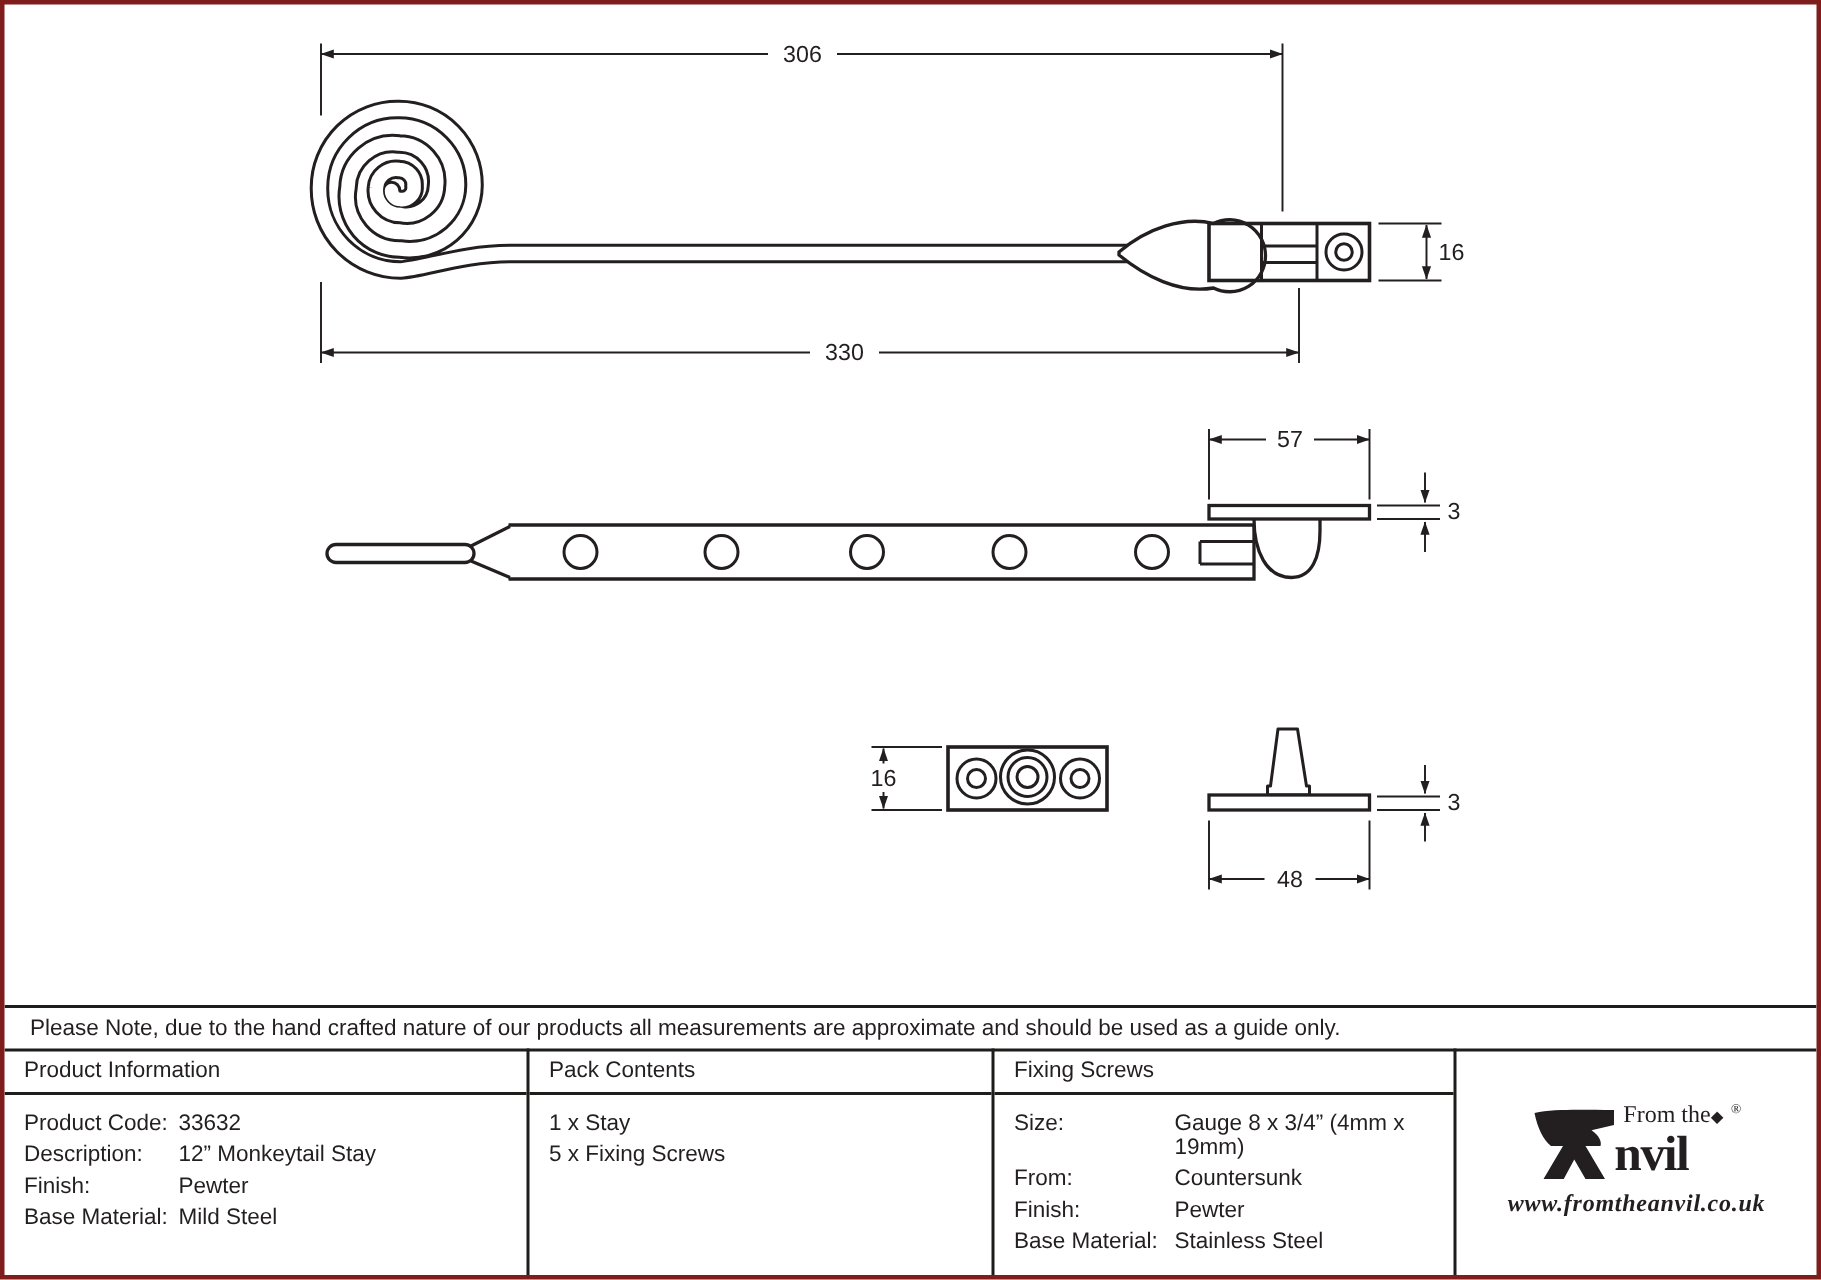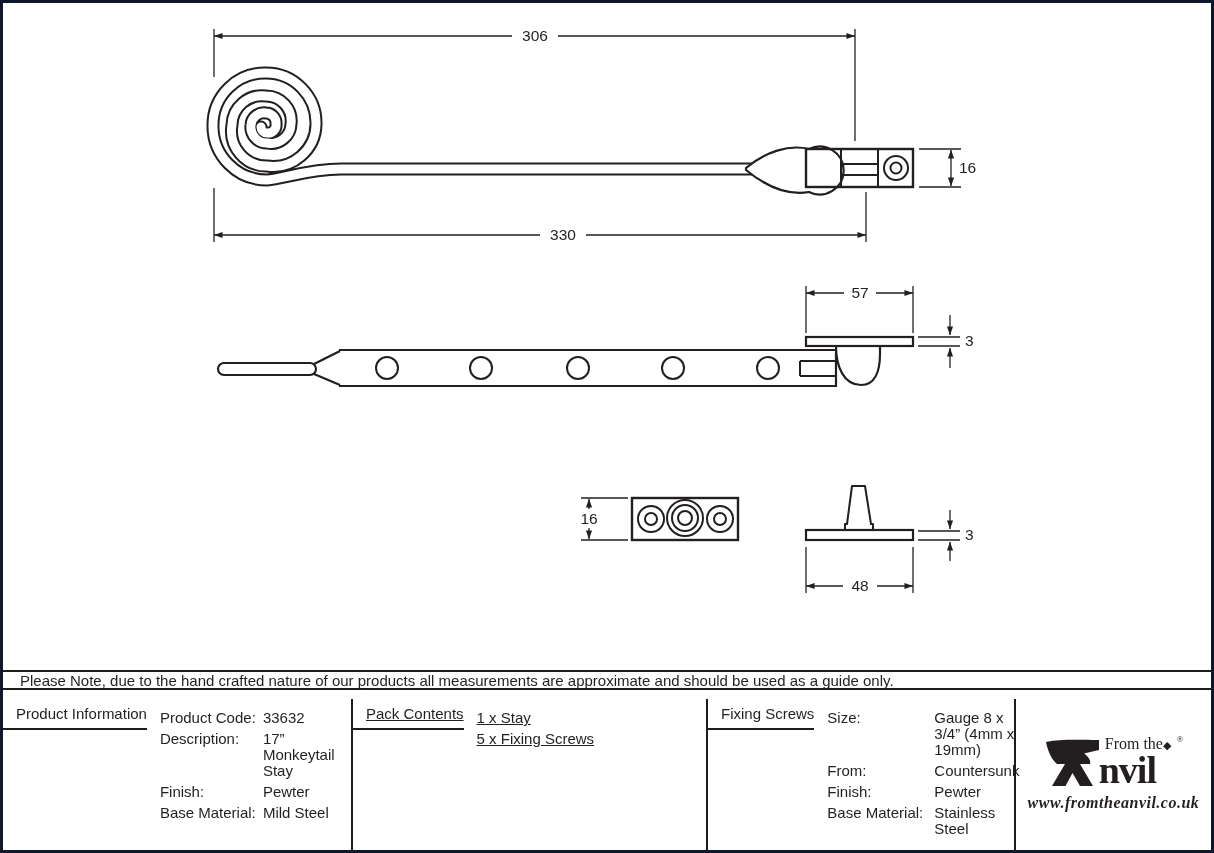--- a/index.html
+++ b/index.html
@@ -1,55 +1,55 @@
 <!DOCTYPE html>
 <html><head>
 <meta charset="utf-8">
 <style>
   html,body{margin:0;padding:0;background:#888;}
   .sheet{
     position:relative;width:1214px;height:853px;background:#fff;
-    border:3px solid #0f172a;box-sizing:border-box;overflow:hidden;
+    border:3px solid #7f1d1d;box-sizing:border-box;overflow:hidden;
     font-family:"Liberation Sans",sans-serif;color:#231f20;
   }
   .drawing{position:absolute;top:0;left:0;}
   svg text{font-family:"Liberation Sans",sans-serif;fill:#231f20;}
 
   
   .note-band{
-    position:absolute;left:0;right:0;top:667px;height:20px;box-sizing:border-box;
+    position:absolute;left:0;right:0;top:667px;height:31px;box-sizing:border-box;
     border-top:2px solid #1d1d1b;border-bottom:2px solid #1d1d1b;
     display:flex;align-items:center;padding-left:17px;font-size:15px;
   }
   
   .spec{position:absolute;left:0;right:0;top:696px;bottom:0;display:flex;}
-  .spec-col{box-sizing:border-box;border-right:2px solid #1d1d1b;display:flex;flex-direction:row;}
+  .spec-col{box-sizing:border-box;border-right:2px solid #1d1d1b;display:flex;flex-direction:column;}
   .col-product{width:350px;}
-  .col-pack{width:355px;text-decoration:underline;}
+  .col-pack{width:310px;}
   .col-fixing{width:308px;}
   .col-logo{flex:1;border-right:none;align-items:center;justify-content:center;}
   .col-header{
     height:31px;box-sizing:border-box;border-bottom:2px solid #1d1d1b;
     display:flex;align-items:center;padding-left:13px;font-size:15px;flex:none;
   }
   .col-body{padding:11px 6px 0 13px;font-size:15px;}
   .kv-row{display:flex;margin-bottom:5px;line-height:16px;}
   .kv-label{flex:none;}
   .col-product .kv-label{width:103px;}
   .col-fixing  .kv-label{width:107px;}
   .list-item{margin-bottom:5px;line-height:16px;}
 
   
   .logo{width:182px;text-align:center;font-family:"Liberation Serif",serif;}
   .logo-row{display:flex;align-items:flex-start;justify-content:center;}
   .logo-right{margin-left:-3px;}
   .from-the{display:flex;align-items:flex-start;font-size:16px;line-height:14px;padding:0 0 2px 6px;}
   .from-the .diamond{margin-left:auto;font-size:11px;padding:1px 5px 0 0;}
   .from-the .reg{font-size:9px;position:relative;top:-5px;}
-  .nvil{font-size:38px;line-height:32px;font-weight:bold;letter-spacing:-1px;text-align:left;}
+  .nvil{font-size:33px;line-height:32px;font-weight:bold;letter-spacing:-1px;text-align:left;}
   .logo-url{font-size:16px;font-style:italic;font-weight:bold;letter-spacing:.5px;margin-top:7px;white-space:nowrap;}
 </style>
 </head>
 <body>
 
 <div class="sheet">
 
   <svg class="drawing" width="1208" height="665" viewBox="0 0 1208 665">
     <defs>
       <marker id="arr" viewBox="0 0 10 8" refX="9.5" refY="4" markerWidth="9" markerHeight="8" orient="auto-start-reverse" markerUnits="userSpaceOnUse">
@@ -191,21 +191,21 @@
 
     <div class="spec-col col-product">
       <div class="col-header">Product Information</div>
       <div class="col-body">
         <div class="kv-row">
           <span class="kv-label">Product Code:</span>
           <span class="kv-value">33632</span>
         </div>
         <div class="kv-row">
           <span class="kv-label">Description:</span>
-          <span class="kv-value">17” Monkeytail Stay</span>
+          <span class="kv-value">12” Monkeytail Stay</span>
         </div>
         <div class="kv-row">
           <span class="kv-label">Finish:</span>
           <span class="kv-value">Pewter</span>
         </div>
         <div class="kv-row">
           <span class="kv-label">Base Material:</span>
           <span class="kv-value">Mild Steel</span>
         </div>
       </div>

